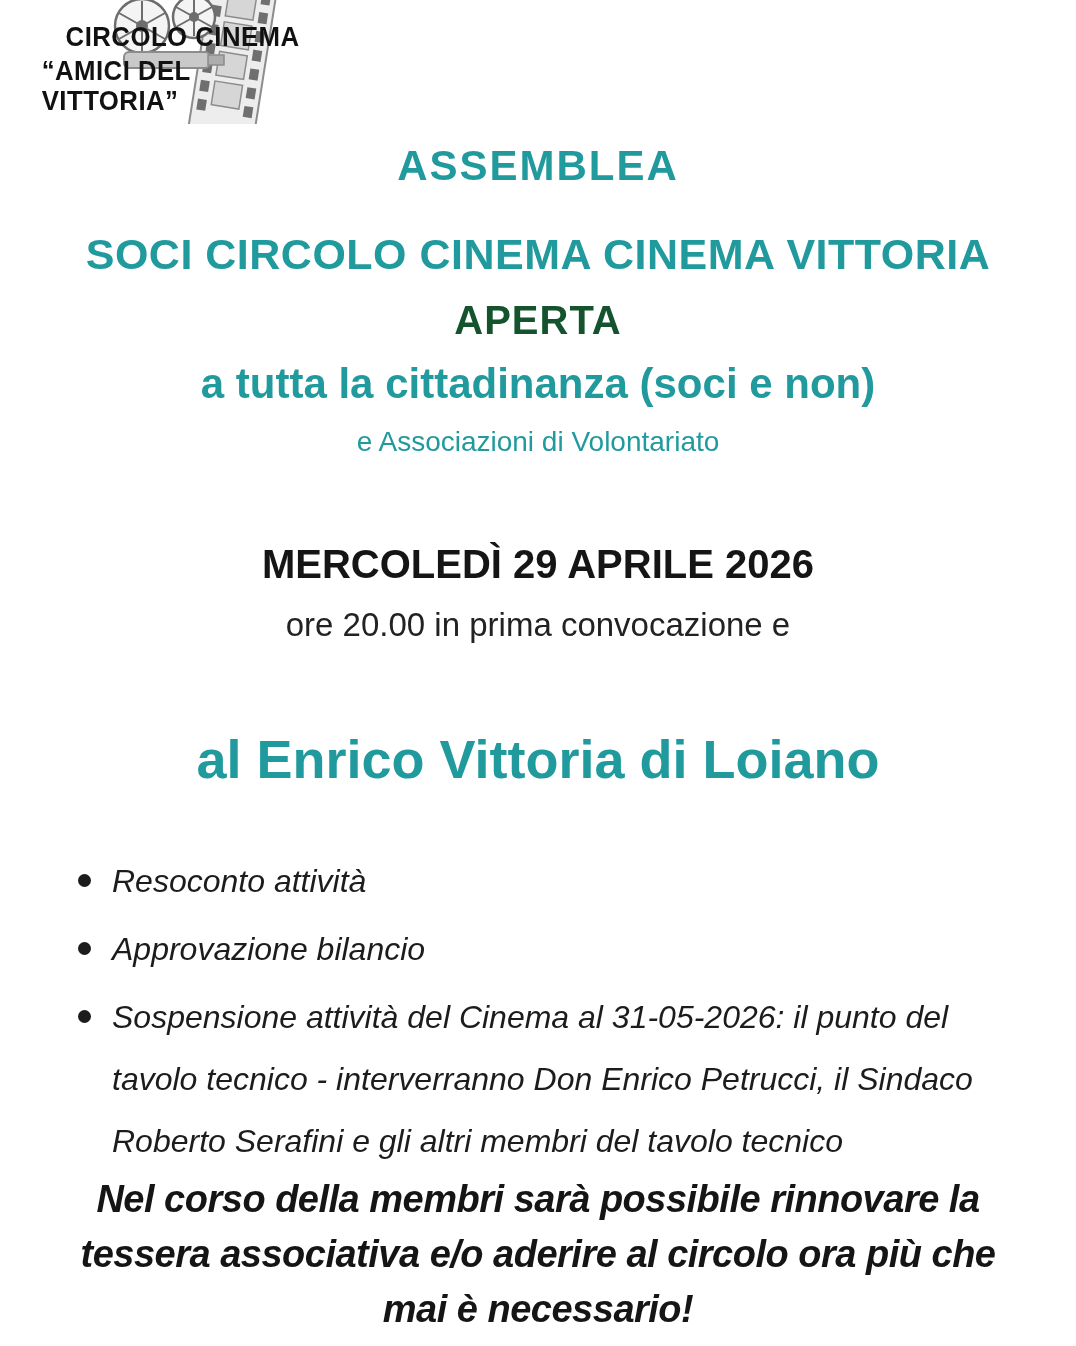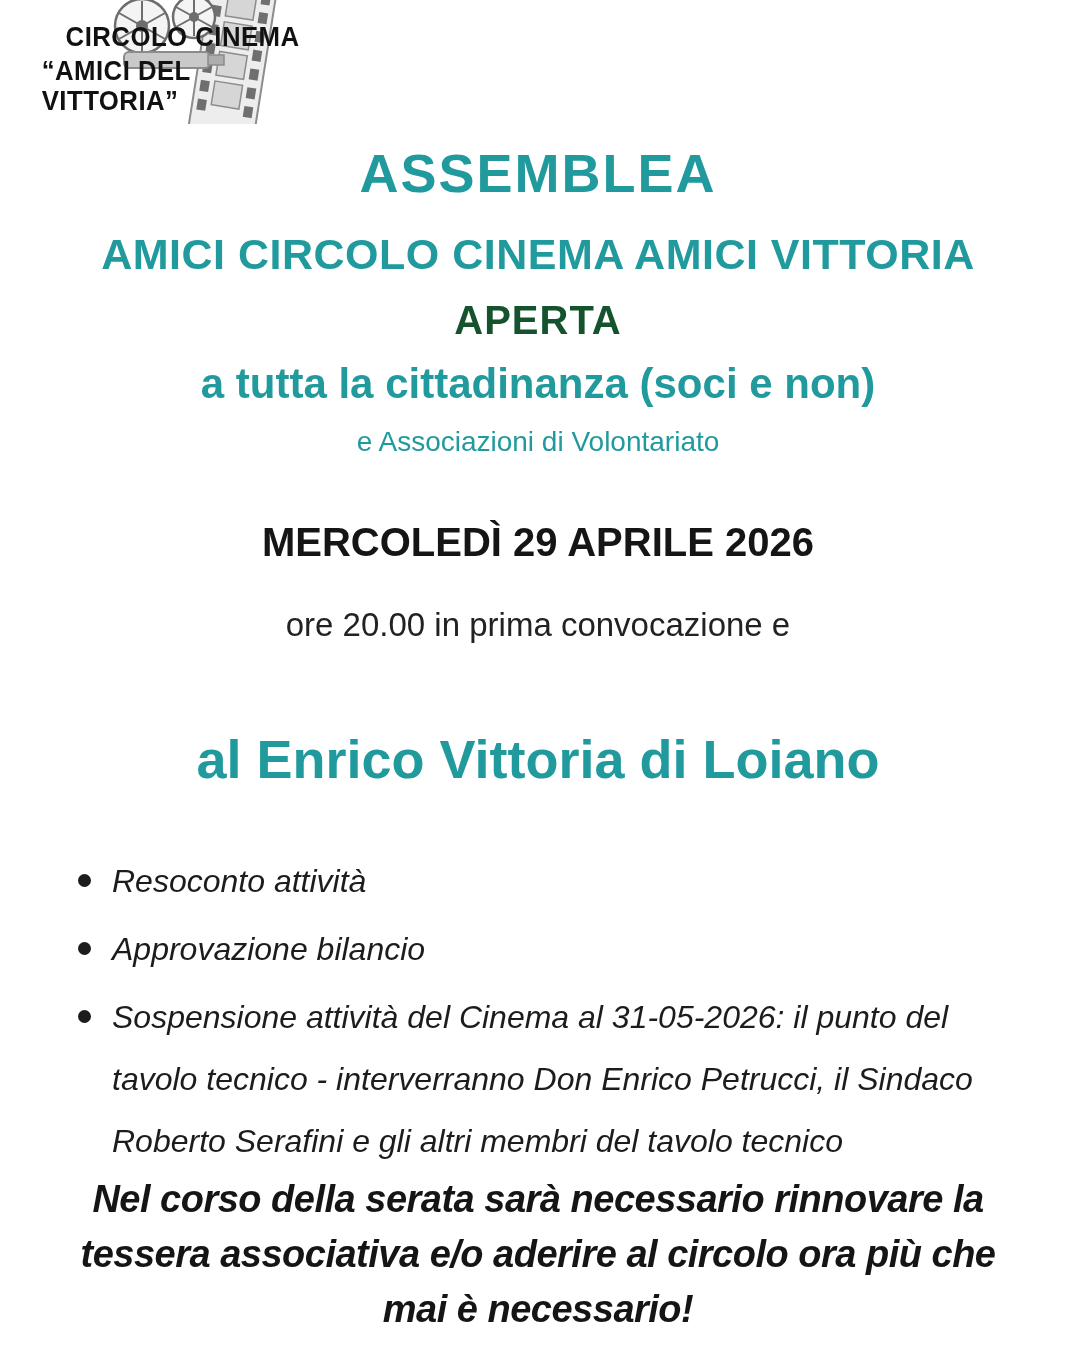--- a/index.html
+++ b/index.html
@@ -16,27 +16,27 @@
   .logo-text{position:relative;z-index:1;font-weight:700;color:#111;
              transform:scaleX(0.92);transform-origin:left top;}
   .logo-line1{font-size:28px;line-height:30px;margin:22px 0 4px 30px;letter-spacing:0.5px;}
   .logo-line2{font-size:28px;line-height:30px;margin-left:4px;letter-spacing:0.5px;}
 
   
   .center{position:absolute;left:0;width:1076px;text-align:center;white-space:nowrap;}
   .teal{color:#219a9e;}
   .navy{color:#14532d;}
 
-  .title   {top:142px;font-size:54px;font-weight:800;letter-spacing:2px;}
+  .title   {top:142px;font-size:42px;font-weight:800;letter-spacing:2px;}
   .subtitle{top:230px;font-size:43px;font-weight:800;letter-spacing:0.5px;}
   .aperta  {top:298px;font-size:40px;font-weight:800;letter-spacing:1px;}
   .aud0    {top:360px;font-size:42px;font-weight:800;}
   .aud1    {top:426px;font-size:28px;font-weight:400;}
 
-  .date    {top:520px;font-size:40px;font-weight:800;color:#151515;}
+  .date    {top:542px;font-size:40px;font-weight:800;color:#151515;}
   .time1   {top:606px;font-size:33px;color:#222;}
   .time2   {top:656px;font-size:33px;color:#222;}
 
   .venue   {top:728px;font-size:54px;font-weight:800;}
 
   
   .agenda{position:absolute;top:850px;left:72px;width:940px;margin:0;padding:0;list-style:none;}
   .agenda li{
     position:relative;margin:0 0 6px 0;padding-left:40px;
     font-size:32px;line-height:62px;font-style:italic;color:#1c1c1c;
@@ -105,21 +105,21 @@
       <rect x="34" y="56" width="86" height="16" rx="5" fill="#c9c9c9" stroke="#8c8c8c" stroke-width="2"></rect>
       <rect x="118" y="59" width="16" height="10" fill="#adadad" stroke="#8c8c8c" stroke-width="1.5"></rect>
     </svg>
     <div class="logo-text">
       <div class="logo-line1">CIRCOLO CINEMA</div>
       <div class="logo-line2">“AMICI DEL VITTORIA”</div>
     </div>
   </div>
 
   <div class="center title teal">ASSEMBLEA</div>
-  <div class="center subtitle teal">AMICI CIRCOLO CINEMA AMICI VITTORIA</div>
+  <div class="center subtitle teal">SOCI CIRCOLO CINEMA CINEMA VITTORIA</div>
   <div class="center aperta navy">APERTA</div>
   <div class="center aud0 teal">a tutta la cittadinanza (soci e non)</div>
   <div class="center aud1 teal">e Associazioni di Volontariato</div>
 
   <div class="center date">MERCOLEDÌ 29 APRILE 2026</div>
   <div class="center time1">ore 20.00 in prima convocazione e</div>
 
   <div class="center venue teal">al Enrico Vittoria di Loiano</div>
 
   <ul class="agenda">
@@ -131,18 +131,18 @@
       <span class="dot"></span>
       <span>Approvazione bilancio</span>
     </li>
     <li>
       <span class="dot"></span>
       <span>Sospensione attività del Cinema al 31-05-2026: il punto del tavolo tecnico - interverranno Don Enrico Petrucci, il Sindaco Roberto Serafini e gli altri membri del tavolo tecnico</span>
     </li>
   </ul>
 
   <div class="footer">
-    <div>Nel corso della serata sarà necessario rinnovare la</div>
+    <div>Nel corso della membri sarà possibile rinnovare la</div>
     <div>tessera associativa e/o aderire al circolo ora più che</div>
     <div>mai è necessario!</div>
   </div>
 
 </div>
 
 </body></html>

